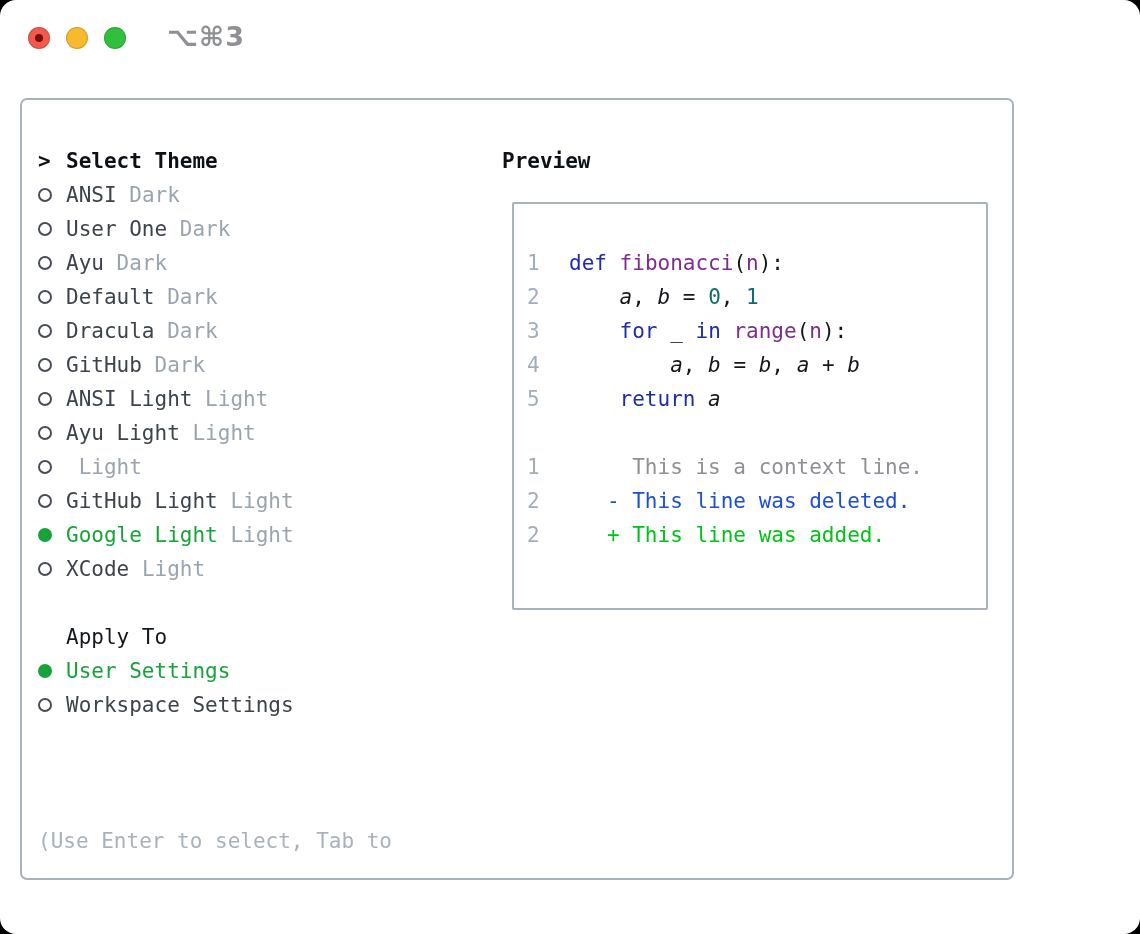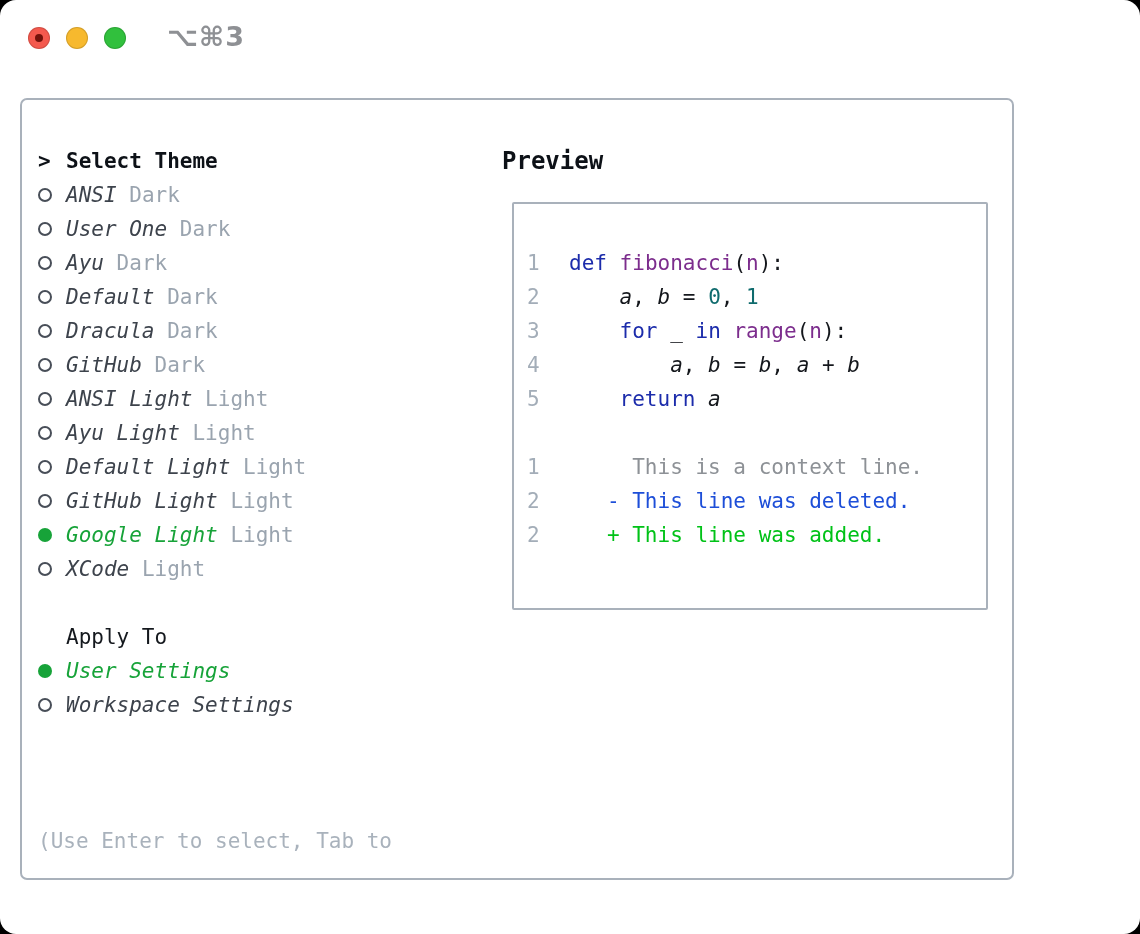--- a/index.html
+++ b/index.html
@@ -28,30 +28,30 @@
     background:#fff;
   }
   .left-col{position:absolute;left:16px;top:44px;font-size:21px;line-height:34px;color:#3d434c;}
   .row{display:flex;height:34px;align-items:center;}
   .marker{width:28px;flex:none;display:flex;align-items:center;}
   .circle{width:14px;height:14px;border-radius:50%;
           border:2px solid #484e58;box-sizing:border-box;background:transparent;}
   .circle.filled{border:none;background:#17a339;}
   .caret{font-weight:700;color:#0d1117;}
   .picker-title{font-weight:700;color:#0d1117;white-space:pre;}
-  .item-name{white-space:pre;color:#3d434c;font-style:italic;}
+  .item-name{white-space:pre;color:#3d434c;}
   .item-variant{white-space:pre;color:#9aa4af;text-align:center;}
   .row.selected .item-name{color:#17a339;}
   .apply-header{color:#14181d;white-space:pre;}
   .hint{color:#a9b2bc;white-space:pre;}
   .spacer{height:34px;}
   
   .preview-header{
     position:absolute;left:480px;top:44px;height:34px;line-height:34px;
-    font-size:24px;font-weight:700;color:#0d1117;
+    font-size:21px;font-weight:700;color:#0d1117;
   }
   .preview-box{
     position:absolute;left:490px;top:102px;width:476px;height:408px;
     border:2px solid #a9b1bb;border-radius:2px;box-sizing:border-box;
     padding:42px 0 0 13px;font-size:21px;line-height:34px;overflow:hidden;
   }
   .cline{display:flex;height:34px;align-items:center;}
   .ln{width:42px;flex:none;color:#a3adb8;white-space:pre;}
   .ctext{white-space:pre;color:#14171c;}
   .ctext span{white-space:pre;}
@@ -145,21 +145,20 @@
               <span class="circle"></span>
             </span>
             <span class="item-name">Ayu Light</span>
             <span class="item-name"> </span>
             <span class="item-variant">Light</span>
           </div>
           <div class="row">
             <span class="marker">
               <span class="circle"></span>
             </span>
-            <span class="item-name">Default Light</span>
             <span class="item-name"> </span>
             <span class="item-variant">Light</span>
           </div>
           <div class="row">
             <span class="marker">
               <span class="circle"></span>
             </span>
             <span class="item-name">GitHub Light</span>
             <span class="item-name"> </span>
             <span class="item-variant">Light</span>

